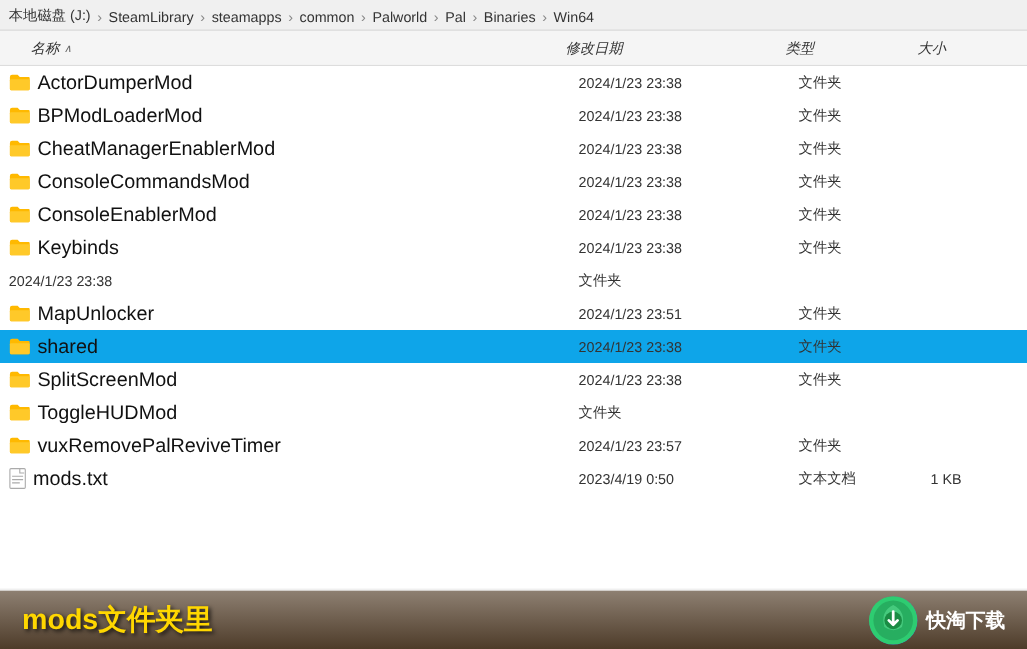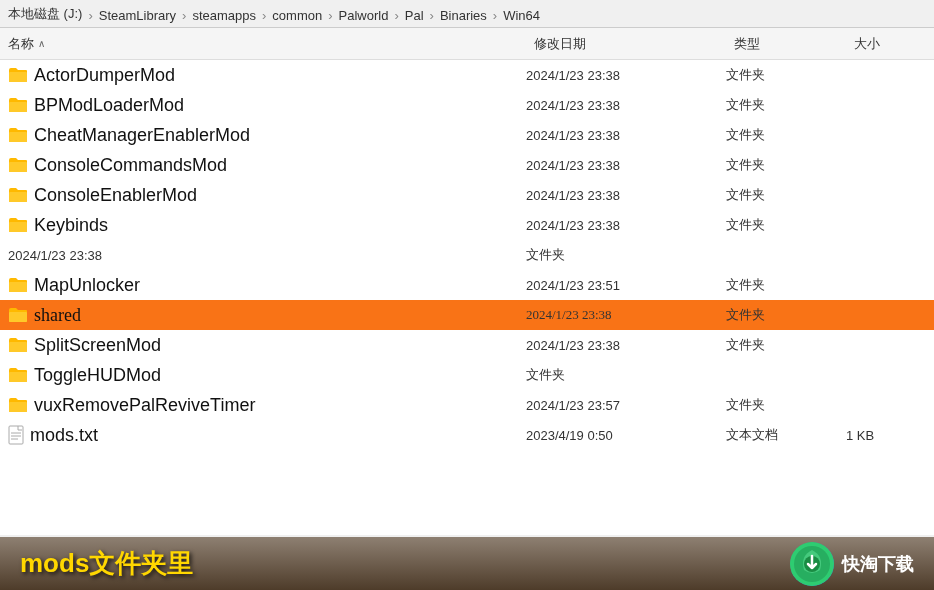--- a/index.html
+++ b/index.html
@@ -35,24 +35,25 @@
       background: #fff;
       height: calc(100% - 28px - 55px);
     }
 
     
     .col-headers {
       display: grid;
       grid-template-columns: 1fr 200px 120px 80px;
       background: #f5f5f5;
       border-bottom: 1px solid #ddd;
-      padding: 0 4px;
+      padding: 0 24px;
       height: 32px;
       align-items: center;
       user-select: none;
+      font-style: italic;
     }
     .col-header {
       color: #333;
       font-size: 13px;
       display: flex;
       align-items: center;
       gap: 4px;
       cursor: pointer;
       padding: 4px 4px;
     }
@@ -70,22 +71,21 @@
     .file-row {
       display: grid;
       grid-template-columns: 1fr 200px 120px 80px;
       padding: 2px 8px;
       height: 30px;
       align-items: center;
       cursor: pointer;
       border-bottom: none;
     }
     .file-row.selected {
-      background: #f97316;
-      font-family: Liberation Serif, serif;
+      background: #0ea5e9;
     }
 
     .file-name {
       display: flex;
       align-items: center;
       gap: 6px;
       font-size: 18px;
       color: #111;
     }
 

